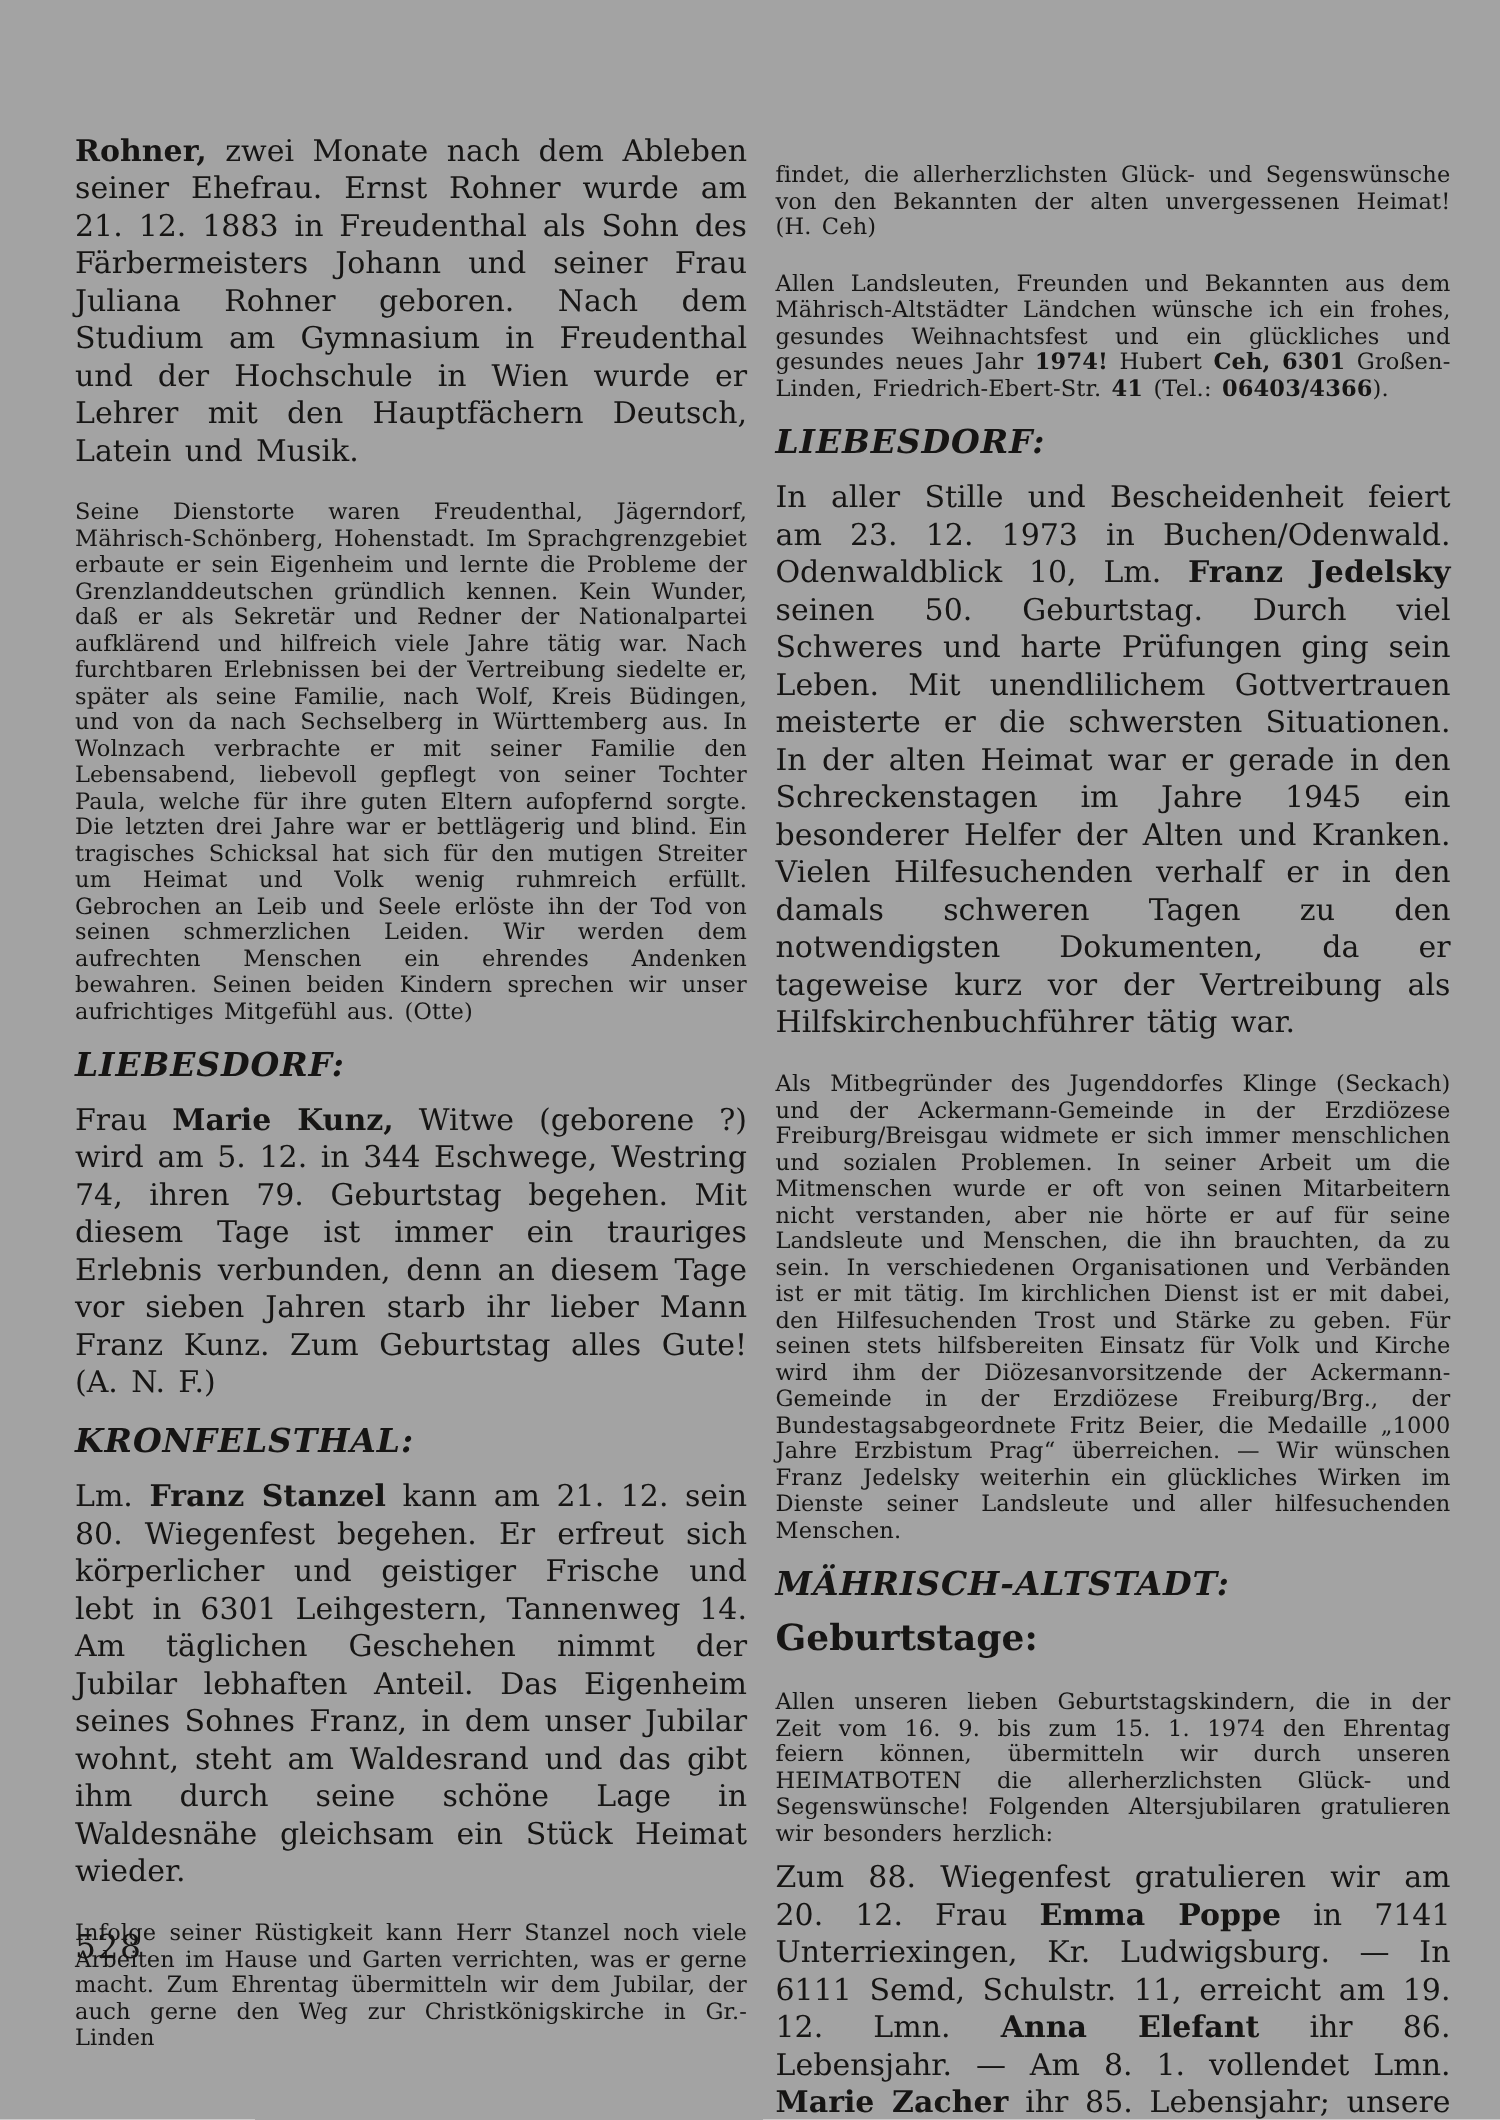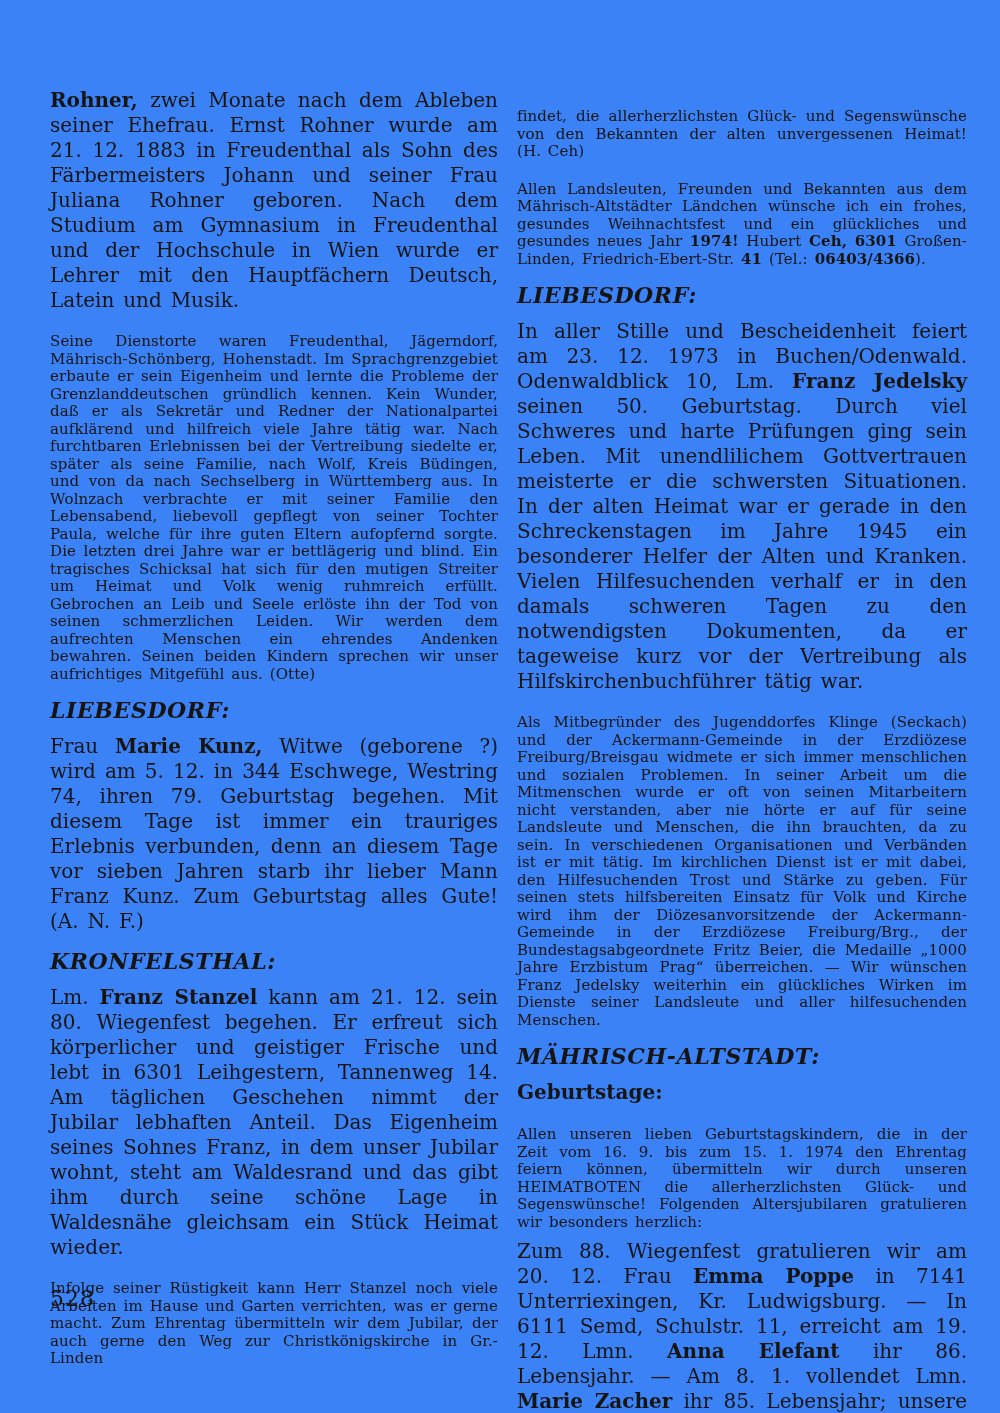--- a/index.html
+++ b/index.html
@@ -5,21 +5,21 @@
   html, body {
     margin: 0;
     padding: 0;
     background: #e8e8e8;
   }
   .page {
     position: relative;
     width: 1000px;
     height: 1413px;
     margin: 0 auto;
-    background: #3b82f6;
+    background: #a3a3a3;
     color: #161514;
     font-family: "DejaVu Serif", "Liberation Serif", serif;
     overflow: hidden;
   }
   .column {
     position: absolute;
     top: 88px;
   }
   .column.left  { left: 50px;  width: 448px; }
   .column.right { left: 517px; width: 450px; }
@@ -41,21 +41,21 @@
   }
   .heading {
     font-size: 22px;
     line-height: 26px;
     font-weight: bold;
     letter-spacing: 0.6px;
     margin: 14px 0 11px 0;
     font-style: italic;
   }
   .subheading {
-    font-size: 20px;
+    font-size: 24px;
     line-height: 24px;
     font-weight: bold;
     margin: 0 0 22px 0;
   }
   .bold { font-weight: bold; }
 
   .page-number {
     position: absolute;
     left: 50px;
     top: 1286px;

